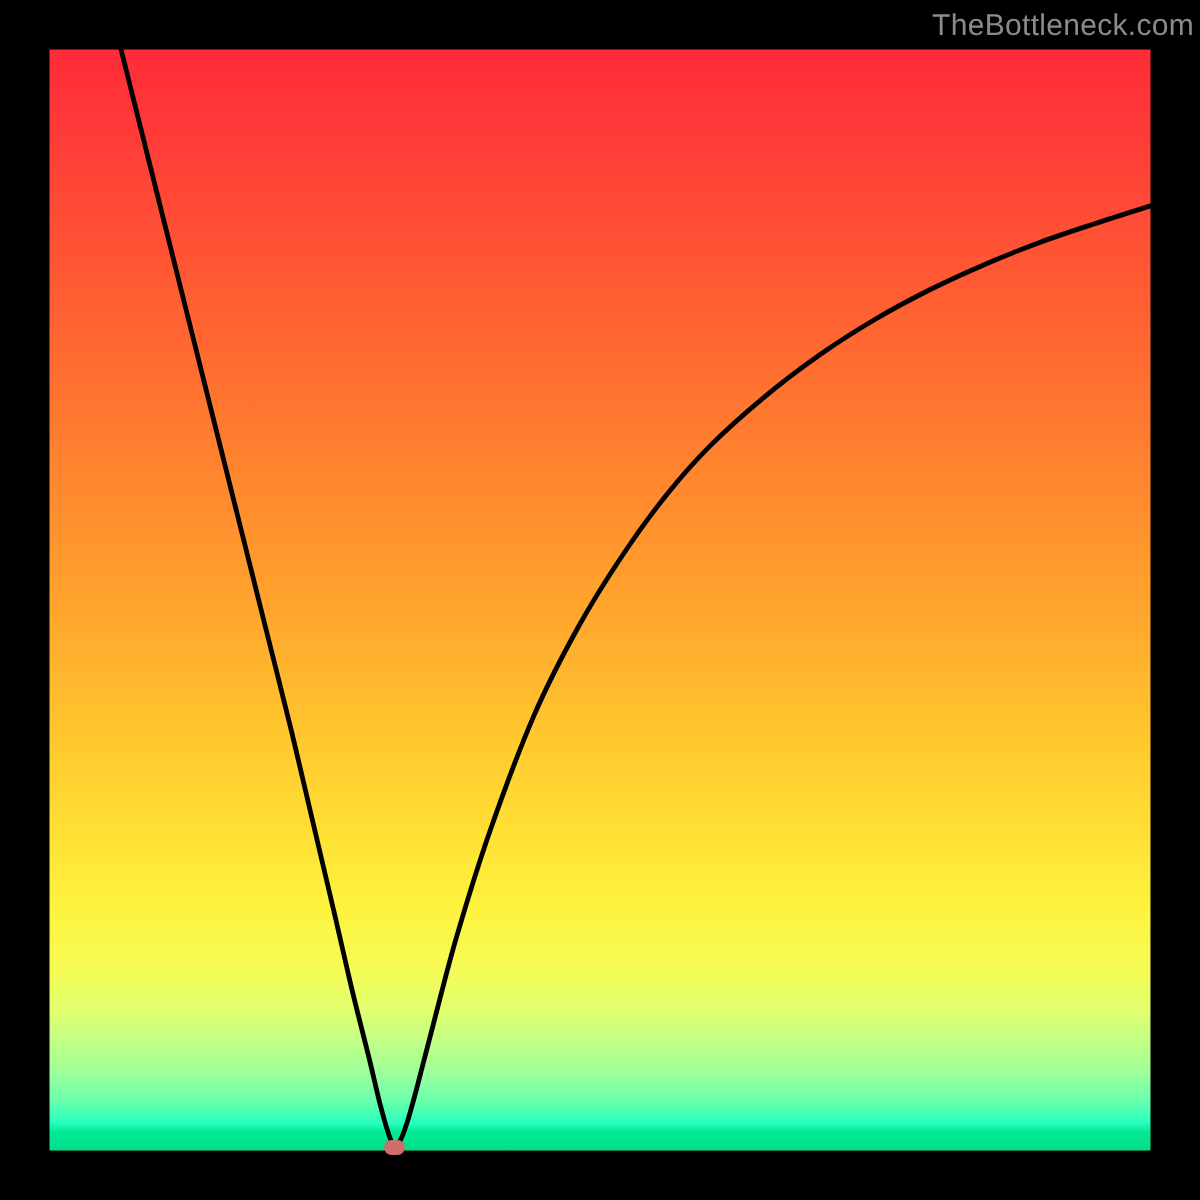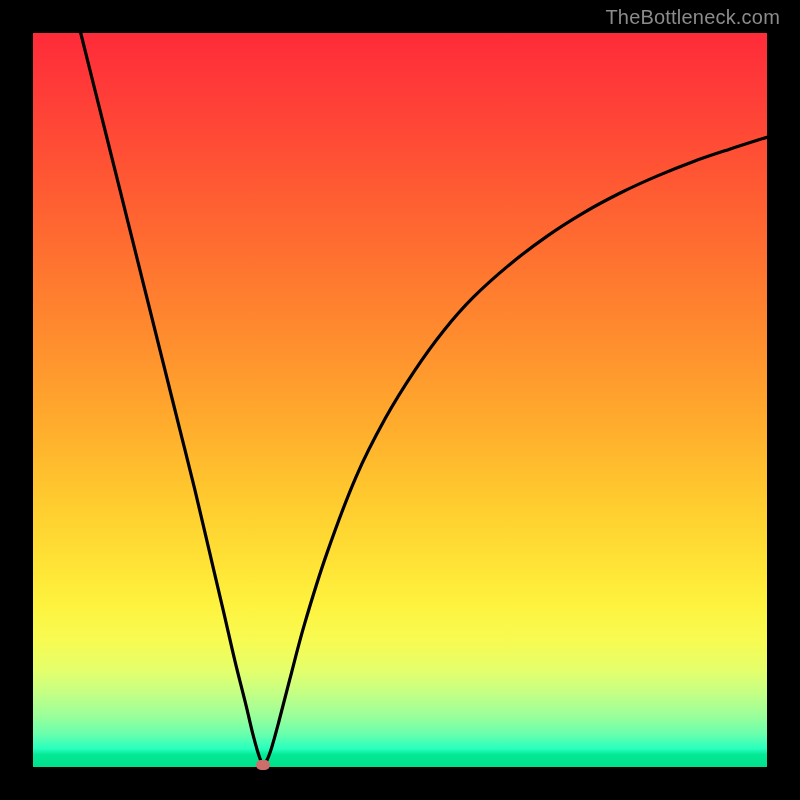--- a/index.html
+++ b/index.html
@@ -33,21 +33,21 @@
       #9bff9a 93%,
       #6affad 95.5%,
       #28ffbe 97.5%,
       #04e995 98.3%,
       #00e08a 100%
     );
   }
   .watermark {
     position: absolute;
     top: 6px;
-    right: 20px;
+    right: 4px;
     color: #8b8b8b;
     font-size: 20px;
     font-weight: 400;
     letter-spacing: 0.2px;
     user-select: none;
   }
   svg.curve {
     position: absolute;
     left: 0;
     top: 0;

